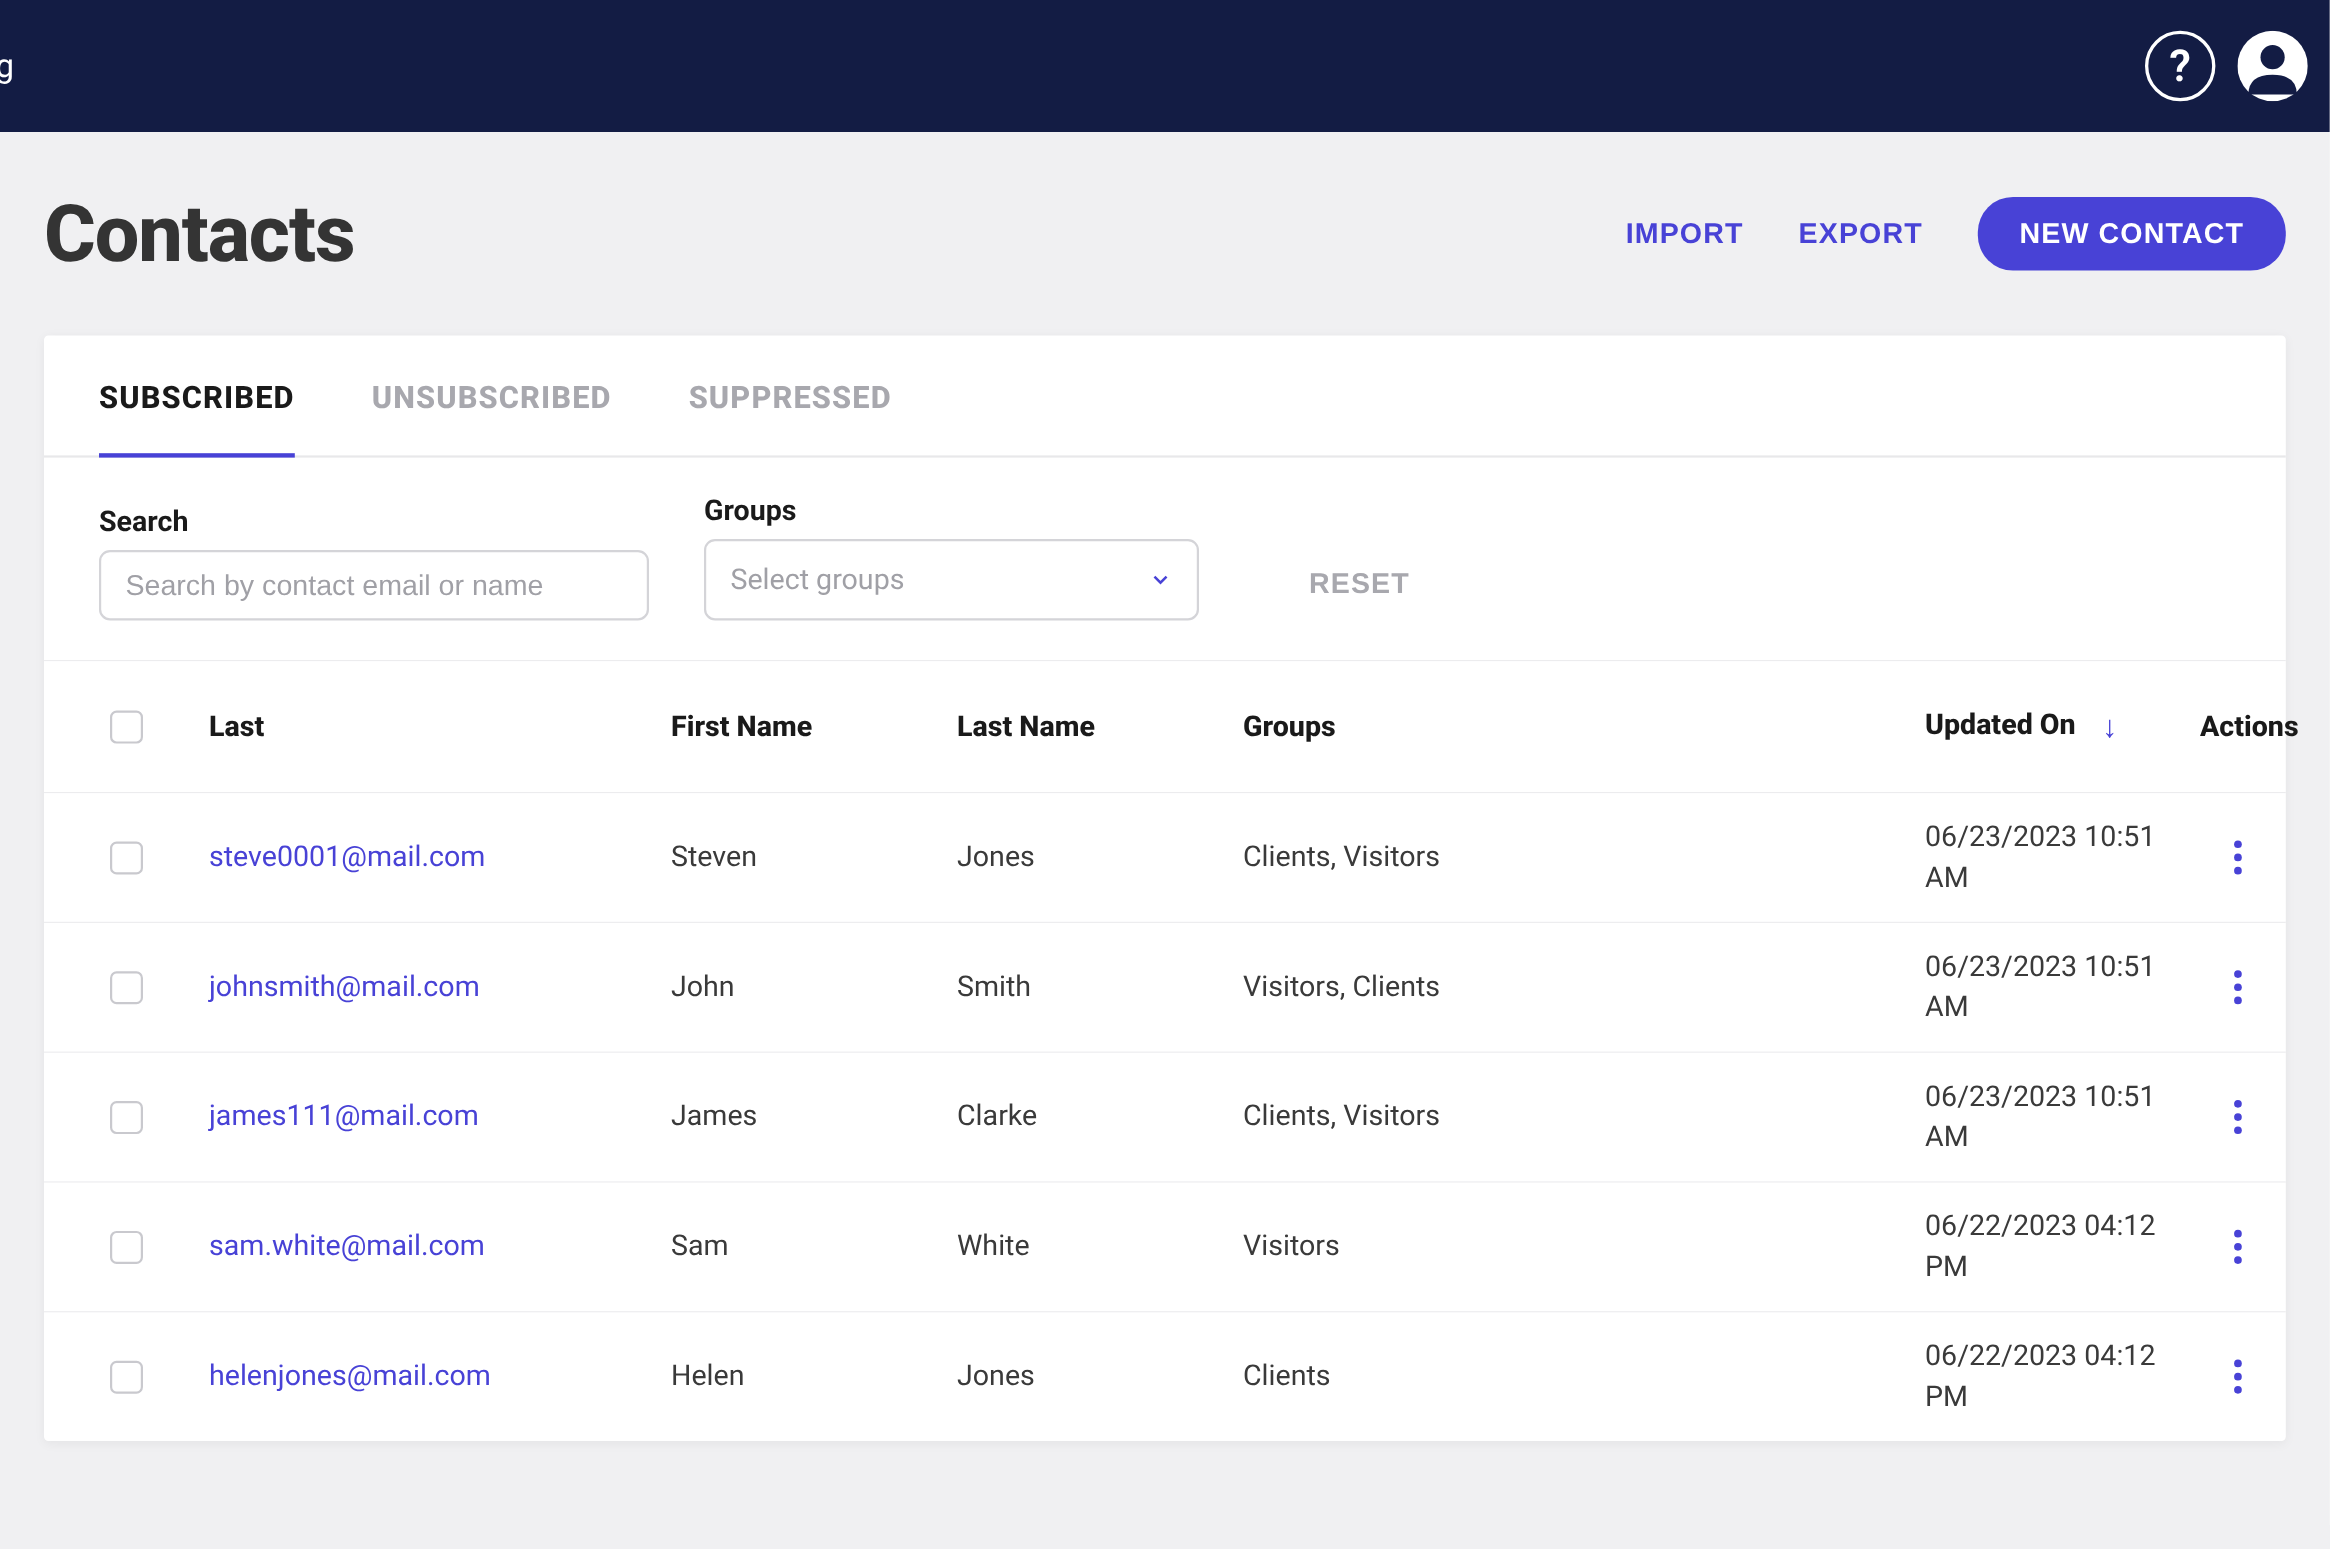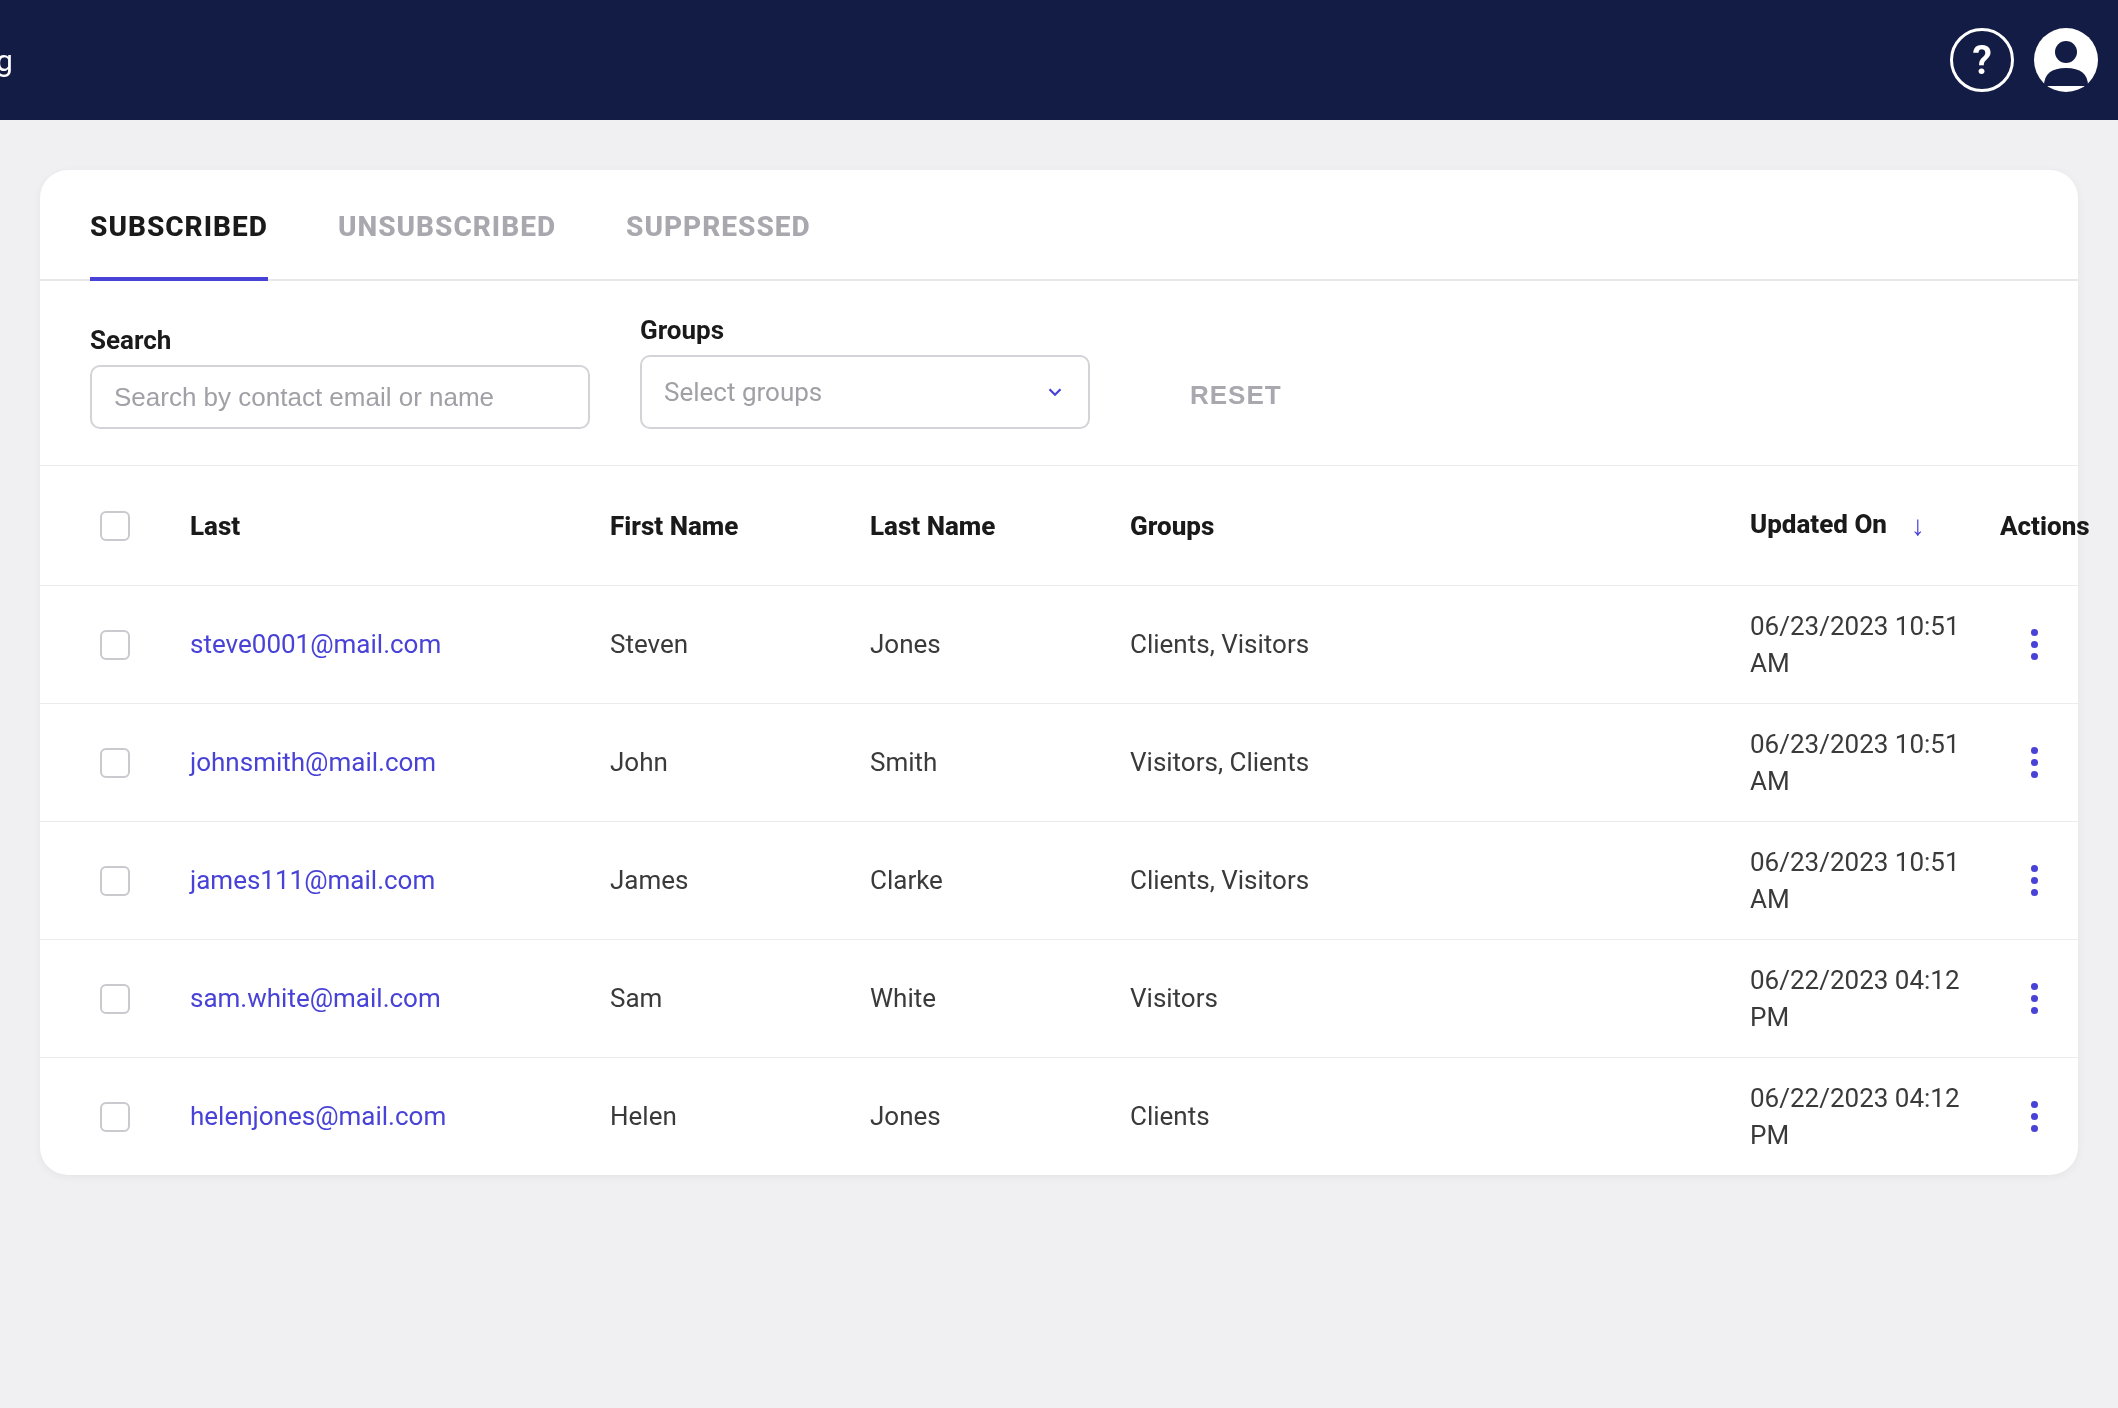--- a/index.html
+++ b/index.html
@@ -93,21 +93,21 @@
   border-radius: 32px;
   padding: 18px 38px;
   font-size: 26px;
   font-weight: 800;
   letter-spacing: 1px;
   cursor: pointer;
 }
 
 .card {
   background: #fff;
-  border-radius: 28px;
+  border-radius: 4px;
   box-shadow: 0 2px 10px rgba(0,0,0,0.05);
 }
 .tabs {
   display: flex;
   gap: 70px;
   padding: 0 50px;
   border-bottom: 2px solid #e8e8ea;
 }
 .tab {
   padding: 40px 0 34px 0;
@@ -266,20 +266,28 @@
       <svg viewBox="0 0 64 64">
         <circle cx="32" cy="32" r="32" fill="#fff"></circle>
         <circle cx="32" cy="24" r="11" fill="#131c44"></circle>
         <path d="M10 58 Q10 40 32 40 Q54 40 54 58 Z" fill="#131c44"></path>
       </svg>
     </div>
   </div>
 </div>
 
 <div class="page">
+  <div class="page-header">
+    <h1 class="page-title">Contacts</h1>
+    <div class="page-actions">
+      <button class="link-btn">IMPORT</button>
+      <button class="link-btn">EXPORT</button>
+      <button class="primary-btn">NEW CONTACT</button>
+    </div>
+  </div>
 
   <div class="card">
     <div class="tabs">
       <div class="tab active">SUBSCRIBED</div>
       <div class="tab">UNSUBSCRIBED</div>
       <div class="tab">SUPPRESSED</div>
     </div>
 
     <div class="filters">
       <div class="filter-group">

